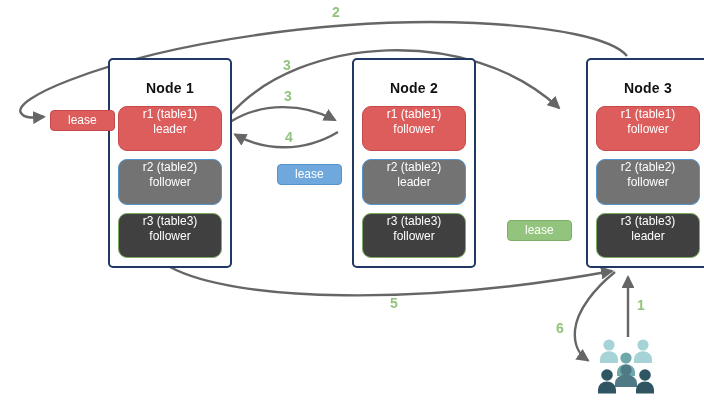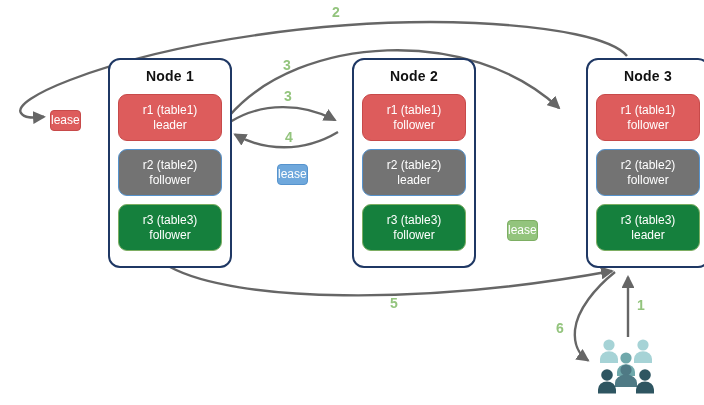--- a/index.html
+++ b/index.html
@@ -3,38 +3,38 @@
 <meta charset="utf-8">
 <style>
   html,body{margin:0;padding:0;background:#fff;}
   .stage{
     position:relative;width:704px;height:405px;background:#ffffff;
     font-family:"Liberation Sans",sans-serif;overflow:hidden;
   }
   svg.layer{position:absolute;left:0;top:0;}
   .node{
     position:absolute;width:124px;height:210px;box-sizing:border-box;
-    background:#ffffff;border:2px solid #1f3864;border-radius:12px;
-    display:flex;flex-direction:column;align-items:center;padding-top:6px;
+    background:#ffffff;border:2px solid #1f3864;border-radius:5px;
+    display:flex;flex-direction:column;align-items:center;padding-top:18px;
   }
   .node-title{
     font-weight:bold;font-size:14px;color:#111111;margin:2px 0 10px;
     letter-spacing:.2px;
   }
   .box{
     width:104px;height:47px;box-sizing:border-box;border-radius:9px;
-    display:flex;flex-direction:column;align-items:center;justify-content:center;
+    display:flex;flex-direction:column;align-items:center;justify-content:flex-start;
     color:#ffffff;font-size:12px;line-height:15px;margin-bottom:8px;text-align:center;
   }
   .box.red{background:#dd5c5c;border:1.5px solid #c74a4a;}
   .box.blue{background:#737373;border:1.5px solid #5693cd;}
-  .box.green{background:#15803d;border:1.5px solid #7dae63;}
+  .box.green{background:#404040;border:1.5px solid #7dae63;}
   .lease{
     position:absolute;color:#ffffff;font-size:12px;line-height:17px;
-    padding:1px 0;border-radius:4px;
+    padding:1px 17px;border-radius:4px;
   }
   .lease.red{background:#dd5c5c;border:1.5px solid #c74a4a;}
   .lease.blue{background:#6fa8dc;border:1.5px solid #5693cd;}
   .lease.green{background:#93c47d;border:1.5px solid #7dae63;}
   .step{
     position:absolute;color:#93c47d;font-weight:bold;font-size:14px;line-height:16px;
   }
 </style>
 </head>
 <body>

